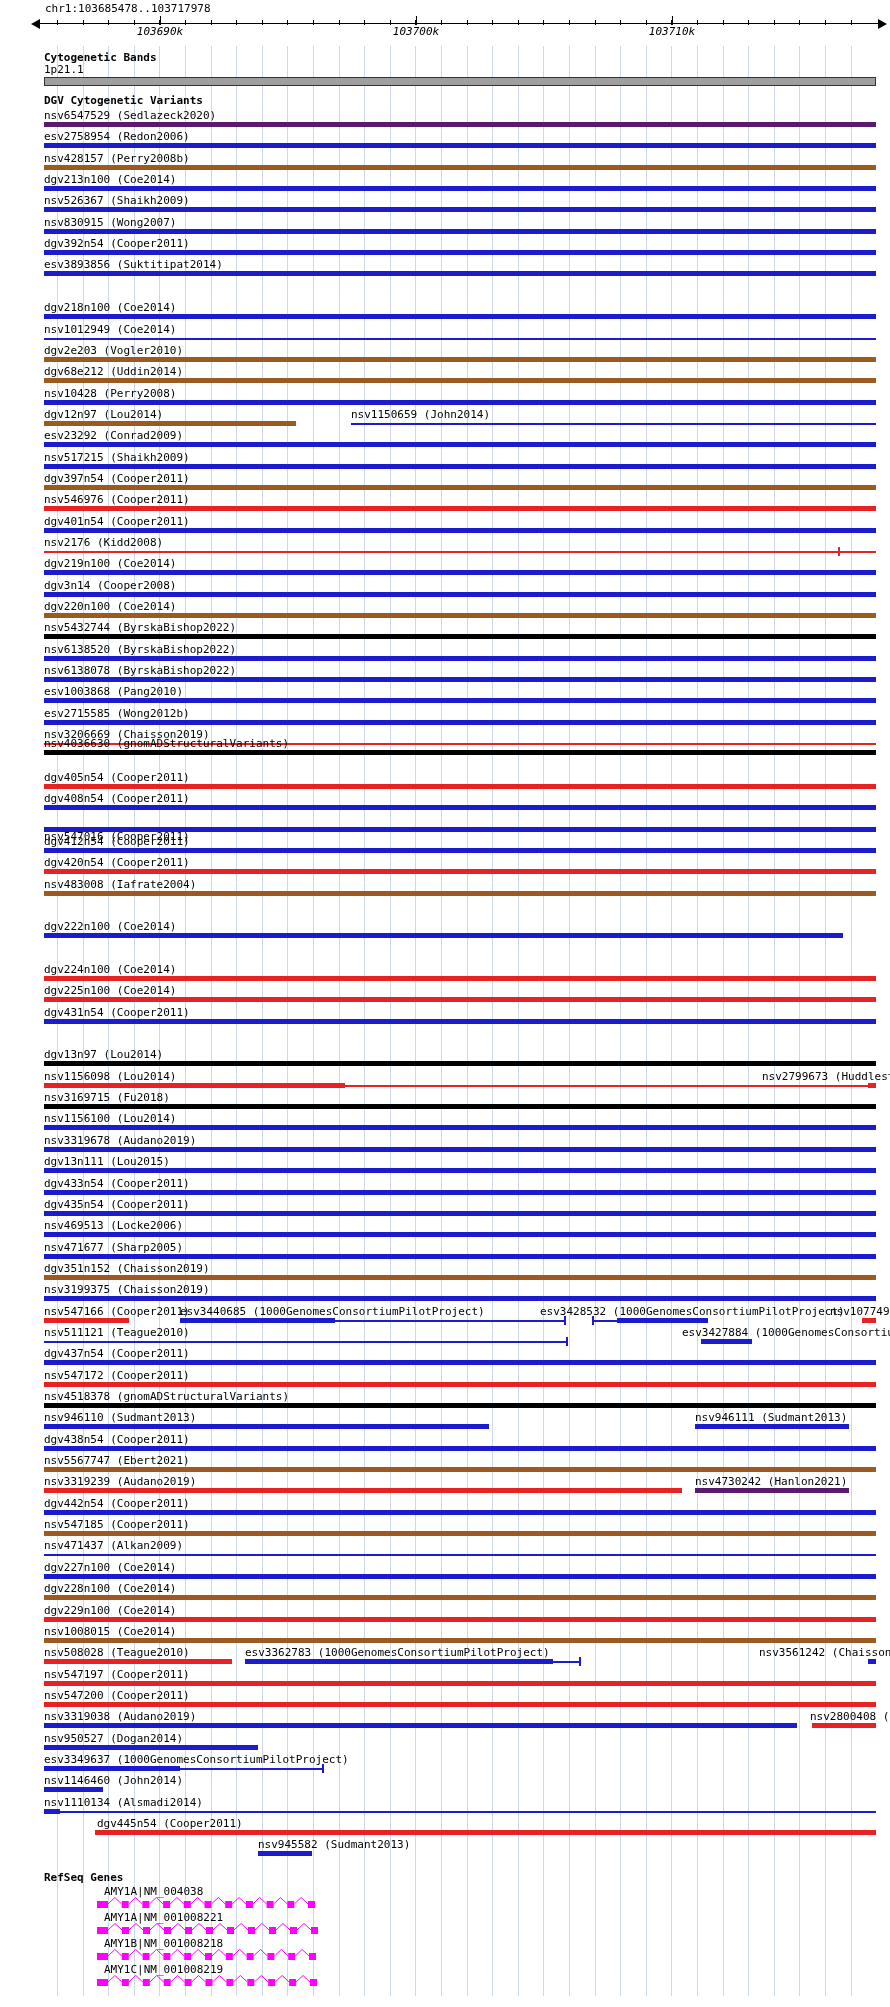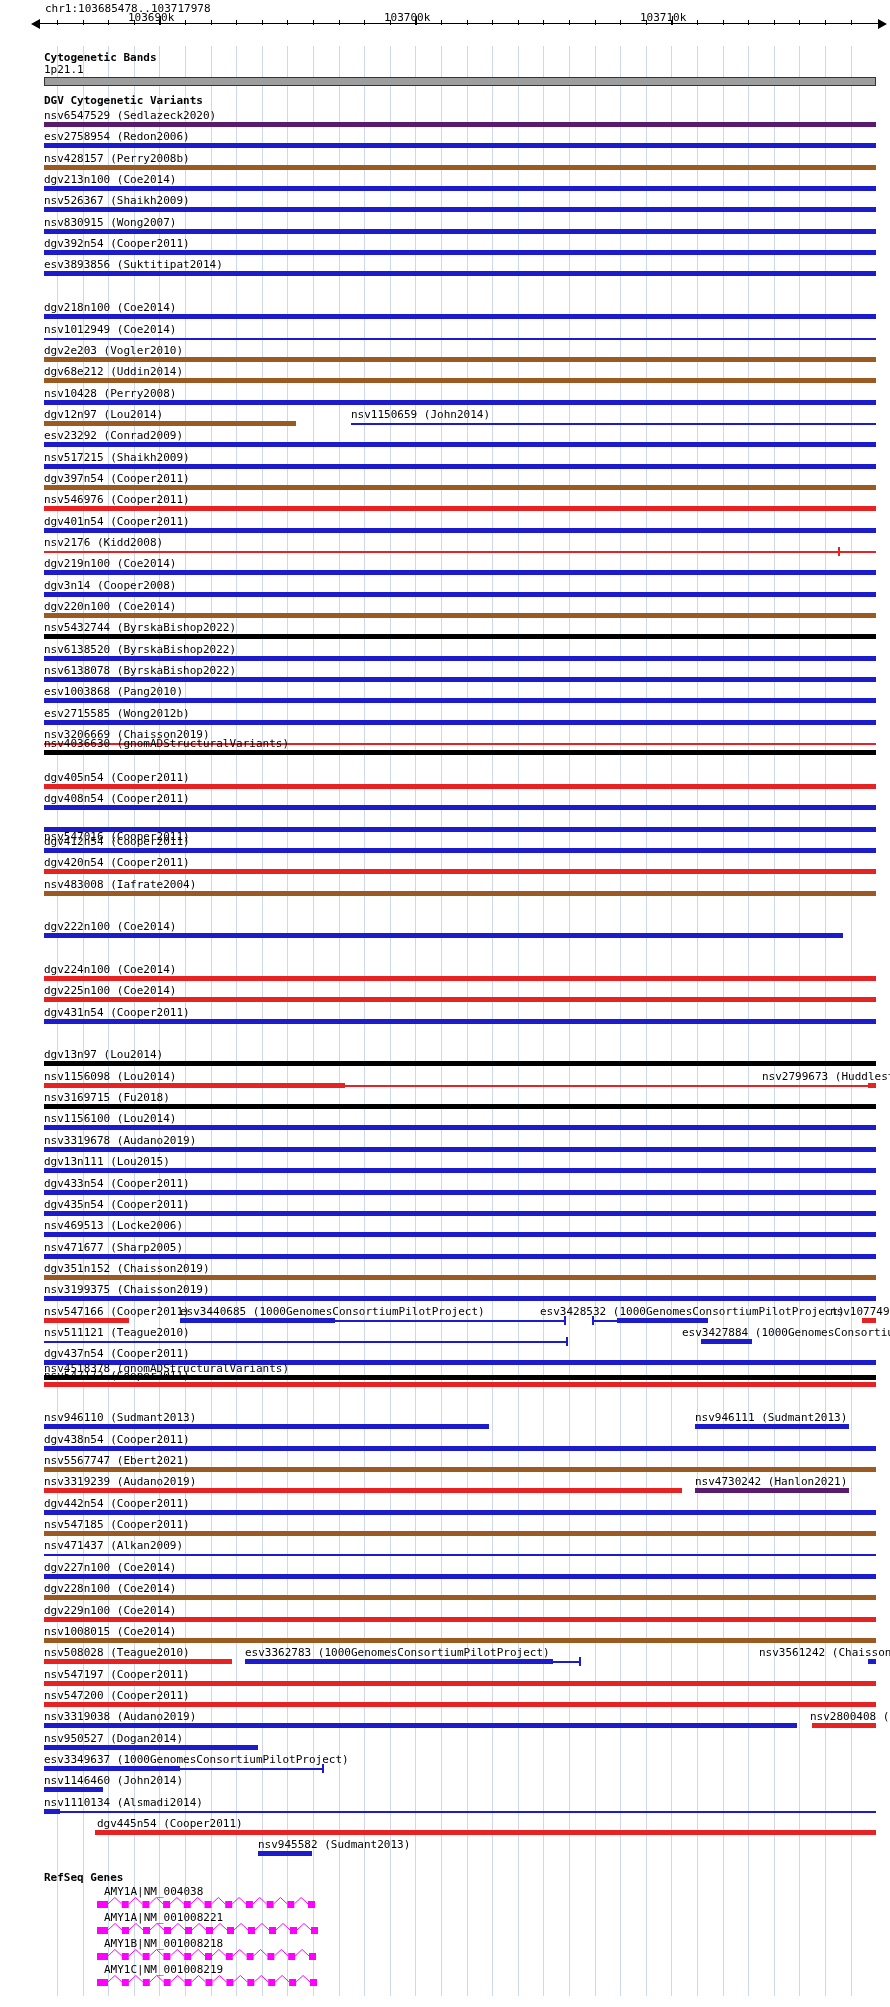--- a/index.html
+++ b/index.html
@@ -9,21 +9,21 @@
   .grid-line{position:absolute;top:46px;height:1950px;width:1px;}
   .region-title{position:absolute;left:45px;top:3px;white-space:nowrap;}
   .ruler{position:absolute;left:0;top:0;width:890px;height:46px;}
   .ruler-line{position:absolute;left:36px;top:23px;width:844px;height:1px;background:#000;}
   .arrow-left{position:absolute;left:31px;top:19px;width:0;height:0;
               border-top:5px solid transparent;border-bottom:5px solid transparent;border-right:9px solid #000;}
   .arrow-right{position:absolute;left:878px;top:19px;width:0;height:0;
               border-top:5px solid transparent;border-bottom:5px solid transparent;border-left:9px solid #000;}
   .major-tick{position:absolute;top:16px;width:1px;height:9px;background:#000;}
   .minor-tick{position:absolute;top:20px;width:1px;height:5px;background:#000;}
-  .tick-label{position:absolute;top:12px;width:64px;margin-left:-32px;text-align:left;white-space:nowrap;}
+  .tick-label{position:absolute;top:26px;width:64px;margin-left:-32px;text-align:center;white-space:nowrap;font-style:italic;}
   .section-header{position:absolute;left:44px;font-weight:bold;white-space:nowrap;}
   .cyto-header{top:52px;}
   .band-label{position:absolute;left:44px;top:64px;white-space:nowrap;}
   .band-bar{position:absolute;top:77px;height:9px;box-sizing:border-box;border:1px solid #333;}
   .dgv-header{top:95px;}
   .dgv-track{position:absolute;left:0;top:110px;width:890px;height:1756px;}
   .dgv-row{position:absolute;left:0;width:890px;height:21px;}
   .f-label{position:absolute;top:0;white-space:nowrap;}
   .seg{position:absolute;}
   .genes-header{top:1872px;}
@@ -358,21 +358,21 @@
         <div class="seg" style="background: rgb(28, 28, 205); left: 701px; width: 51px; top: 12px; height: 5px;"></div>
       </div>
       <div class="dgv-row" style="top: 1238px;">
         <span class="f-label" style="left: 44px;">dgv437n54 (Cooper2011)</span>
         <div class="seg" style="background: rgb(28, 28, 205); left: 44px; width: 832px; top: 12px; height: 5px;"></div>
       </div>
       <div class="dgv-row" style="top: 1260px;">
         <span class="f-label" style="left: 44px;">nsv547172 (Cooper2011)</span>
         <div class="seg" style="background: rgb(230, 34, 34); left: 44px; width: 832px; top: 12px; height: 5px;"></div>
       </div>
-      <div class="dgv-row" style="top: 1253px;">
+      <div class="dgv-row" style="top: 1281px;">
         <span class="f-label" style="left: 44px;">nsv4518378 (gnomADStructuralVariants)</span>
         <div class="seg" style="background: rgb(0, 0, 0); left: 44px; width: 832px; top: 12px; height: 5px;"></div>
       </div>
       <div class="dgv-row" style="top: 1302px;">
         <span class="f-label" style="left: 44px;">nsv946110 (Sudmant2013)</span>
         <div class="seg" style="background: rgb(28, 28, 205); left: 44px; width: 445px; top: 12px; height: 5px;"></div>
         <span class="f-label" style="left: 695px;">nsv946111 (Sudmant2013)</span>
         <div class="seg" style="background: rgb(28, 28, 205); left: 695px; width: 154px; top: 12px; height: 5px;"></div>
       </div>
       <div class="dgv-row" style="top: 1324px;">

